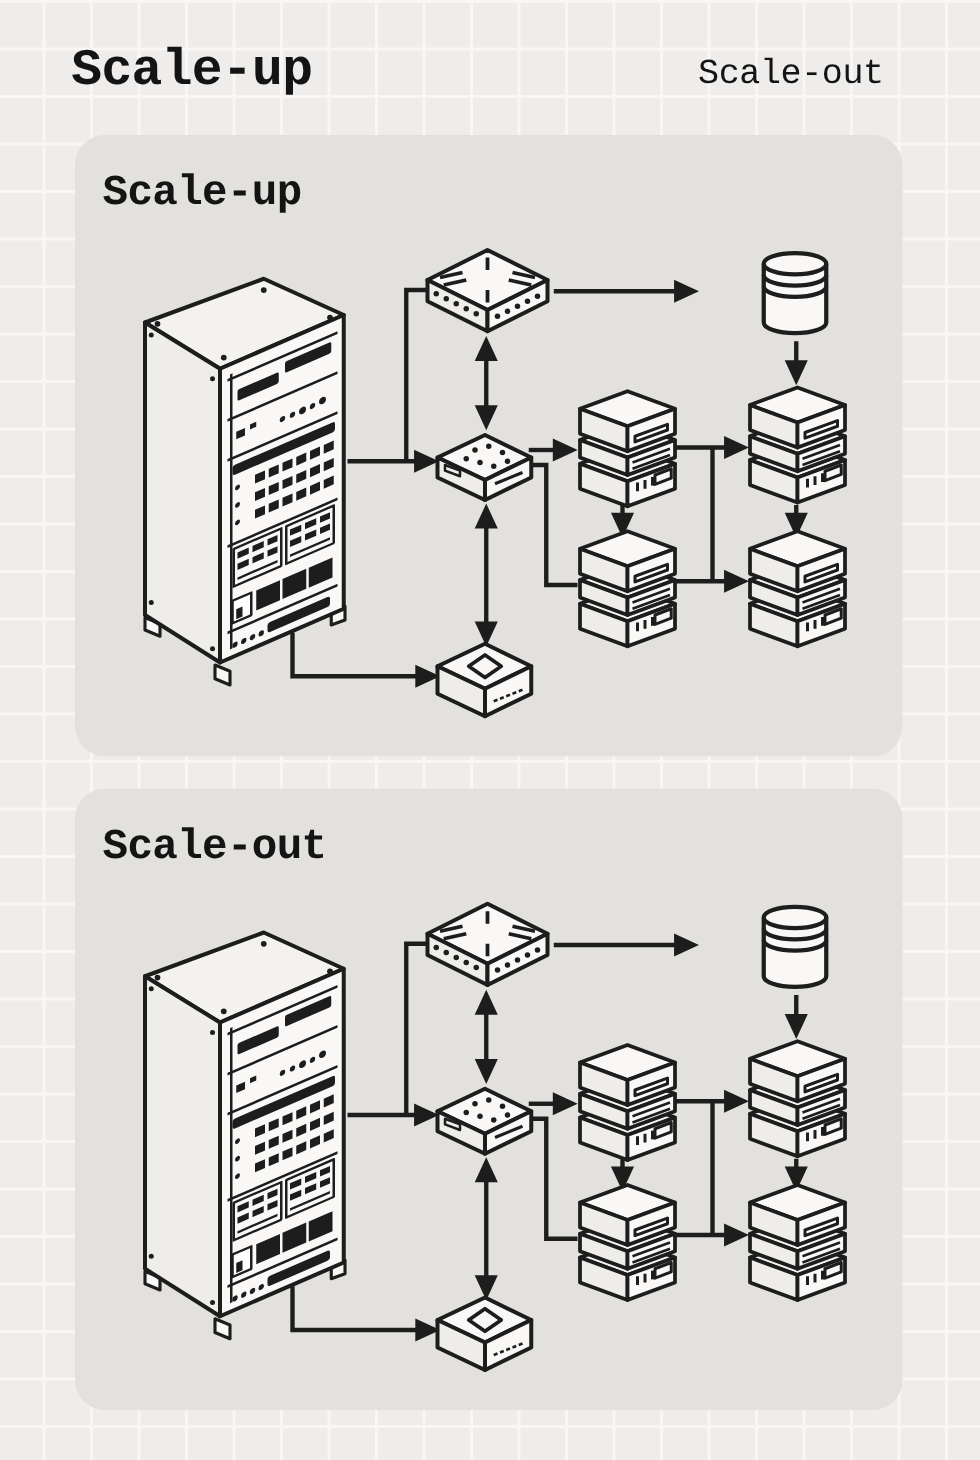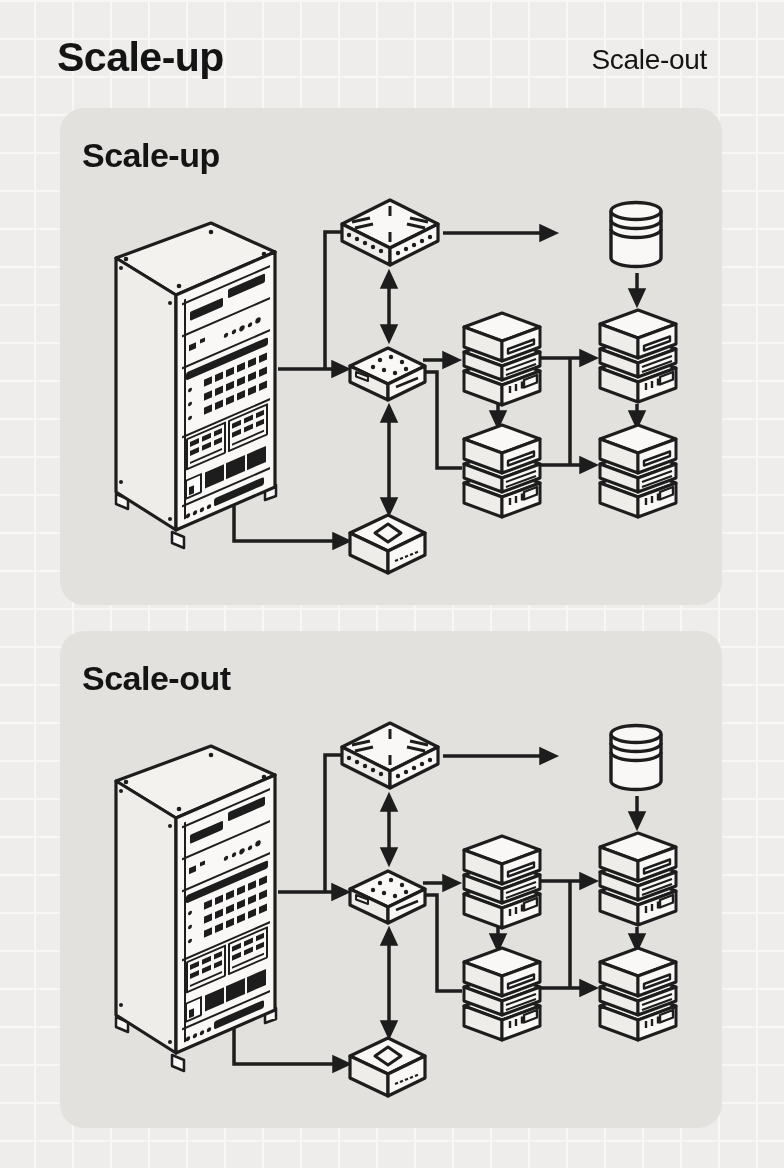--- a/index.html
+++ b/index.html
@@ -4,21 +4,21 @@
 <style>
   html,body{margin:0;padding:0;}
   .page{
     position:relative;width:784px;height:1168px;overflow:hidden;
     background-color:#eeedeb;
     background-image:
       linear-gradient(#f8f7f5 2px, transparent 2px),
       linear-gradient(90deg,#f8f7f5 2px, transparent 2px);
     background-size:38px 38px;
     background-position:-4px 0;
-    font-family:Liberation Sans, sans-serif;
+    font-family:Liberation Mono, monospace;
     color:#141414;
   }
   .hdr-left{
     position:absolute;left:57px;top:34px;
     font-size:41px;font-weight:700;letter-spacing:-0.5px;
   }
   .hdr-right{
     position:absolute;right:77px;top:44px;
     font-size:28px;font-weight:400;letter-spacing:-0.3px;
   }

